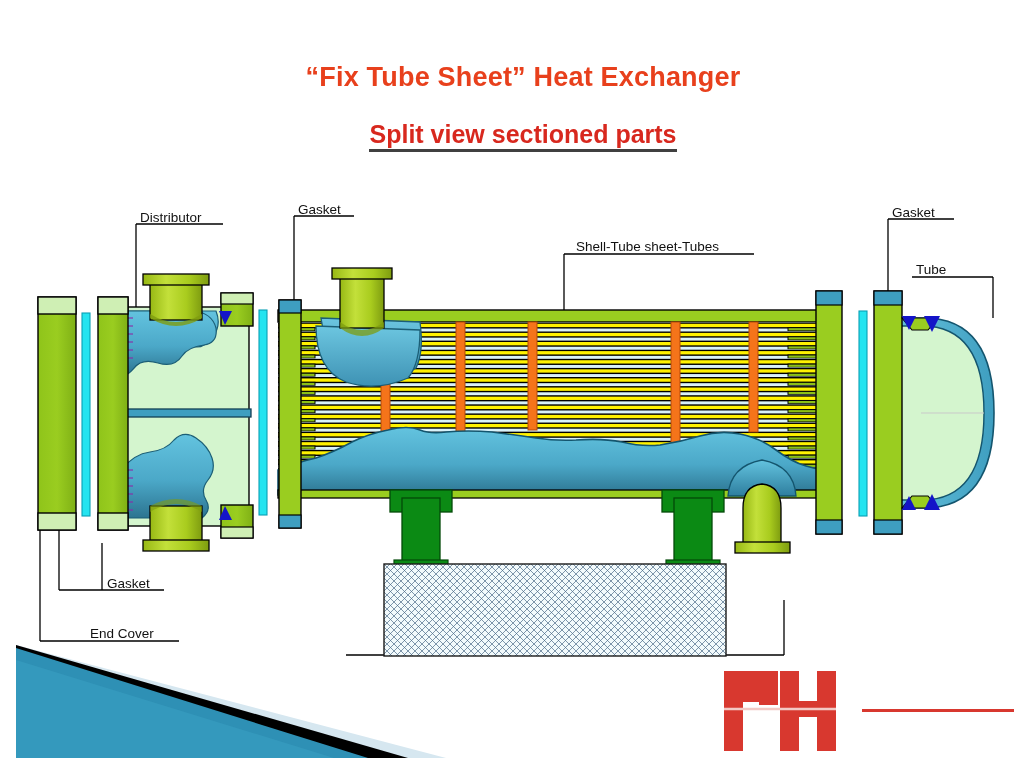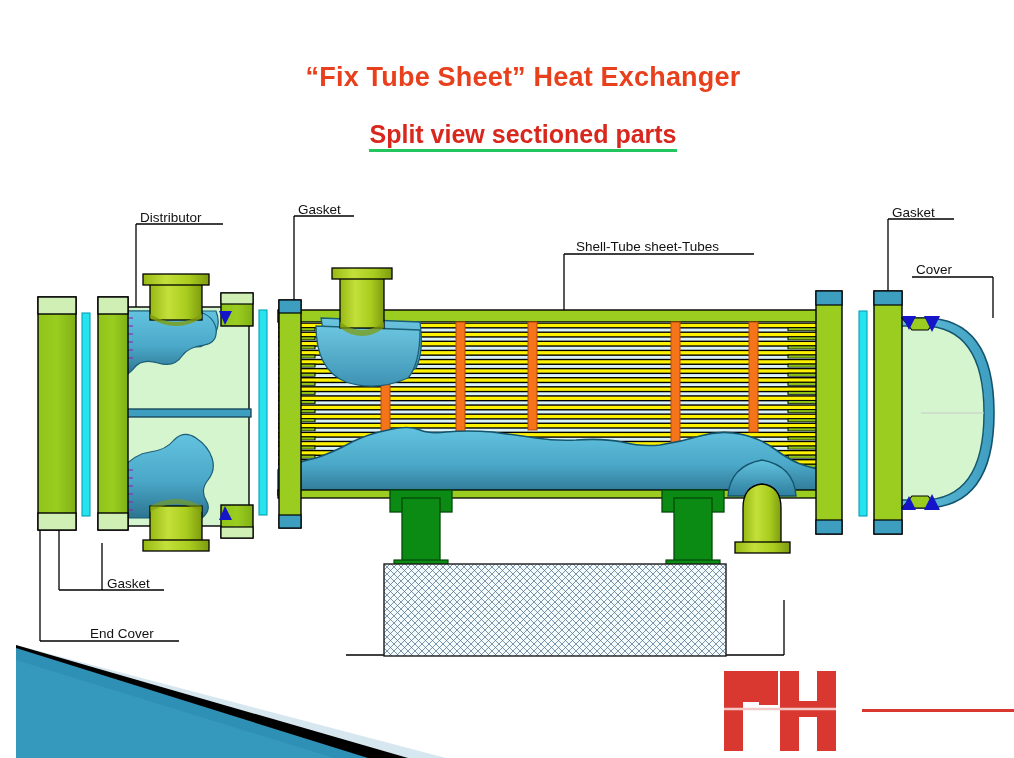--- a/index.html
+++ b/index.html
@@ -8,21 +8,21 @@
     font-family:"Liberation Sans", sans-serif;
     overflow:hidden;position:relative;
   }
   #stage{position:absolute;left:16px;top:0;width:1014px;height:758px;}
   .ttl{
     position:absolute;width:100%;text-align:center;
     font-weight:bold;color:#E8401C;white-space:nowrap;
   }
   #title-main{top:62px;font-size:27px;letter-spacing:.2px;}
   #title-sub{top:120px;font-size:25px;color:#D8281E;}
-  #title-sub span{border-bottom:3px solid #22c55e;padding-bottom:1px;}
+  #title-sub span{border-bottom:3px solid #404040;padding-bottom:1px;}
   .lbl{
     position:absolute;font-size:13.5px;color:#111;white-space:nowrap;
     font-family:"Liberation Sans", sans-serif;
   }
   svg{position:absolute;left:0;top:0;}
   .logo-cn{
     position:absolute;font-size:30px;color:#4a4a4a;letter-spacing:2px;
     font-family:"DejaVu Sans", sans-serif;white-space:nowrap;
   }
   .logo-en{
@@ -356,21 +356,21 @@
       <path d="M0 645 L392 758 L0 758 Z" fill="#000000"></path>
       <path d="M0 648 L352 758 L0 758 Z" fill="#2E90B5"></path>
       <path d="M0 660 L318 758 L0 758 Z" fill="#3AA0C3" opacity=".55"></path>
     </g>
   </svg>
 
   <div class="lbl" style="left:124px;top:210px">Distributor</div>
   <div class="lbl" style="left:282px;top:202px">Gasket</div>
   <div class="lbl" style="left:560px;top:239px">Shell-Tube  sheet-Tubes</div>
   <div class="lbl" style="left:876px;top:205px">Gasket</div>
-  <div class="lbl" style="left:900px;top:262px">Cover</div>
+  <div class="lbl" style="left:900px;top:262px">Tube</div>
   <div class="lbl" style="left:91px;top:576px">Gasket</div>
   <div class="lbl" style="left:74px;top:626px">End Cover</div>
 
   <svg width="150" height="95" style="left:706px;top:663px;position:absolute" viewBox="0 0 150 95">
     <g fill="#D8382F">
       <rect x="2" y="8" width="19" height="80"></rect>
       <rect x="2" y="8" width="52" height="17"></rect>
       <rect x="37" y="8" width="19" height="34"></rect>
       <rect x="58" y="8" width="19" height="80"></rect>
       <rect x="58" y="38" width="56" height="16"></rect>

